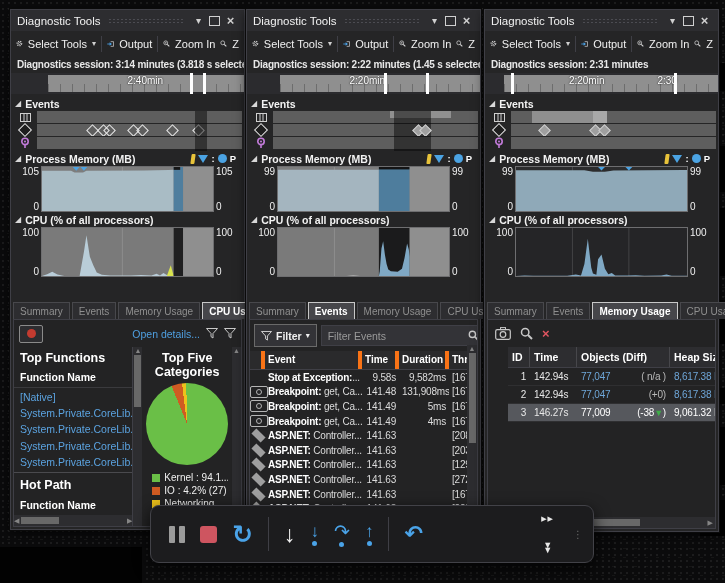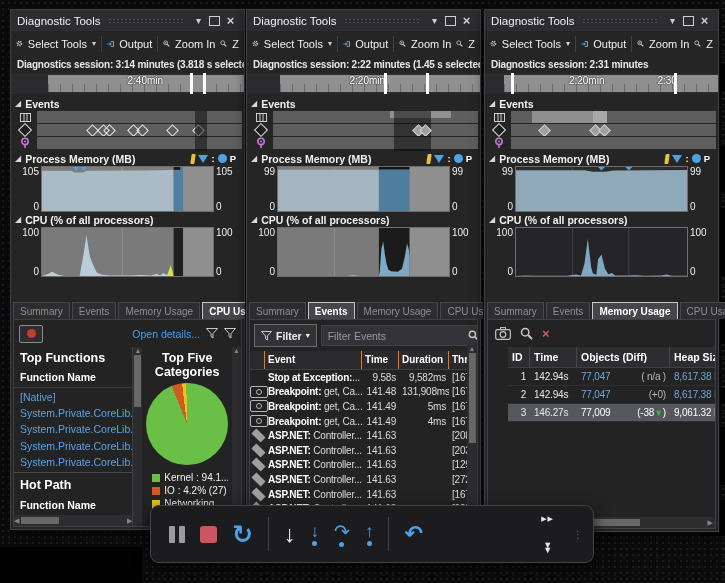--- a/index.html
+++ b/index.html
@@ -92,21 +92,21 @@
   .leg-row{display:flex;align-items:center;gap:4px;font-size:10px;color:#f0f0f0;height:13px;white-space:nowrap;overflow:hidden;}
   .leg-sq{width:8px;height:8px;flex:0 0 8px;}
   
   .filter-row{flex:0 0 25px;display:flex;align-items:center;gap:4px;padding:3px 4px;}
   .filter-btn{display:flex;align-items:center;gap:4px;border:1px solid #6a6a6a;background:#333337;color:#f0f0f0;font-size:10.5px;font-weight:bold;padding:2px 6px;height:17px;}
   .search{flex:1;display:flex;align-items:center;border:1px solid #3f3f46;background:#333337;height:19px;padding:0 4px;gap:3px;}
   .search input{flex:1;min-width:0;background:transparent;border:none;outline:none;color:#e8e8e8;font-size:10.5px;font-family:inherit;}
   .search input::placeholder{color:#9a9a9a;}
   .egrid{display:grid;grid-template-columns:15px 97px 37px 50px 1fr;align-items:center;}
   .ehead{flex:0 0 18px;font-size:10px;font-weight:bold;color:#fff;border-bottom:1px solid #3f3f46;background:#2a2a2c;padding-right:10px;}
-  .ehead > span{padding:0 3px;border-right:1px solid #f97316;height:18px;line-height:18px;overflow:hidden;}
+  .ehead > span{padding:0 3px;border-right:4px solid #f97316;height:18px;line-height:18px;overflow:hidden;}
   .erow{height:14.6px;font-size:10px;color:#dcdcdc;letter-spacing:-0.2px;padding-right:10px;}
   .erow > span{overflow:hidden;white-space:nowrap;padding:0 3px;}
   .erow b{color:#fff;}
   .num{text-align:right;}
   .bp-ic{width:10px;height:10px;border:1px solid #b5b5b5;border-radius:2px;display:flex;align-items:center;justify-content:center;}
   .bp-ic i{width:4px;height:4px;border:1px solid #b5b5b5;border-radius:50%;display:block;}
   .ed{width:7px;height:7px;transform:rotate(45deg);background:#9f9f9f;margin-left:2px;}
   .escroll{position:absolute;top:25px;right:0;bottom:0;width:10px;background:#2d2d30;display:flex;flex-direction:column;align-items:center;font-size:7px;color:#858585;}
   
   .m-toolbar{flex:0 0 23px;display:flex;align-items:center;gap:9px;padding:2px 7px;}

